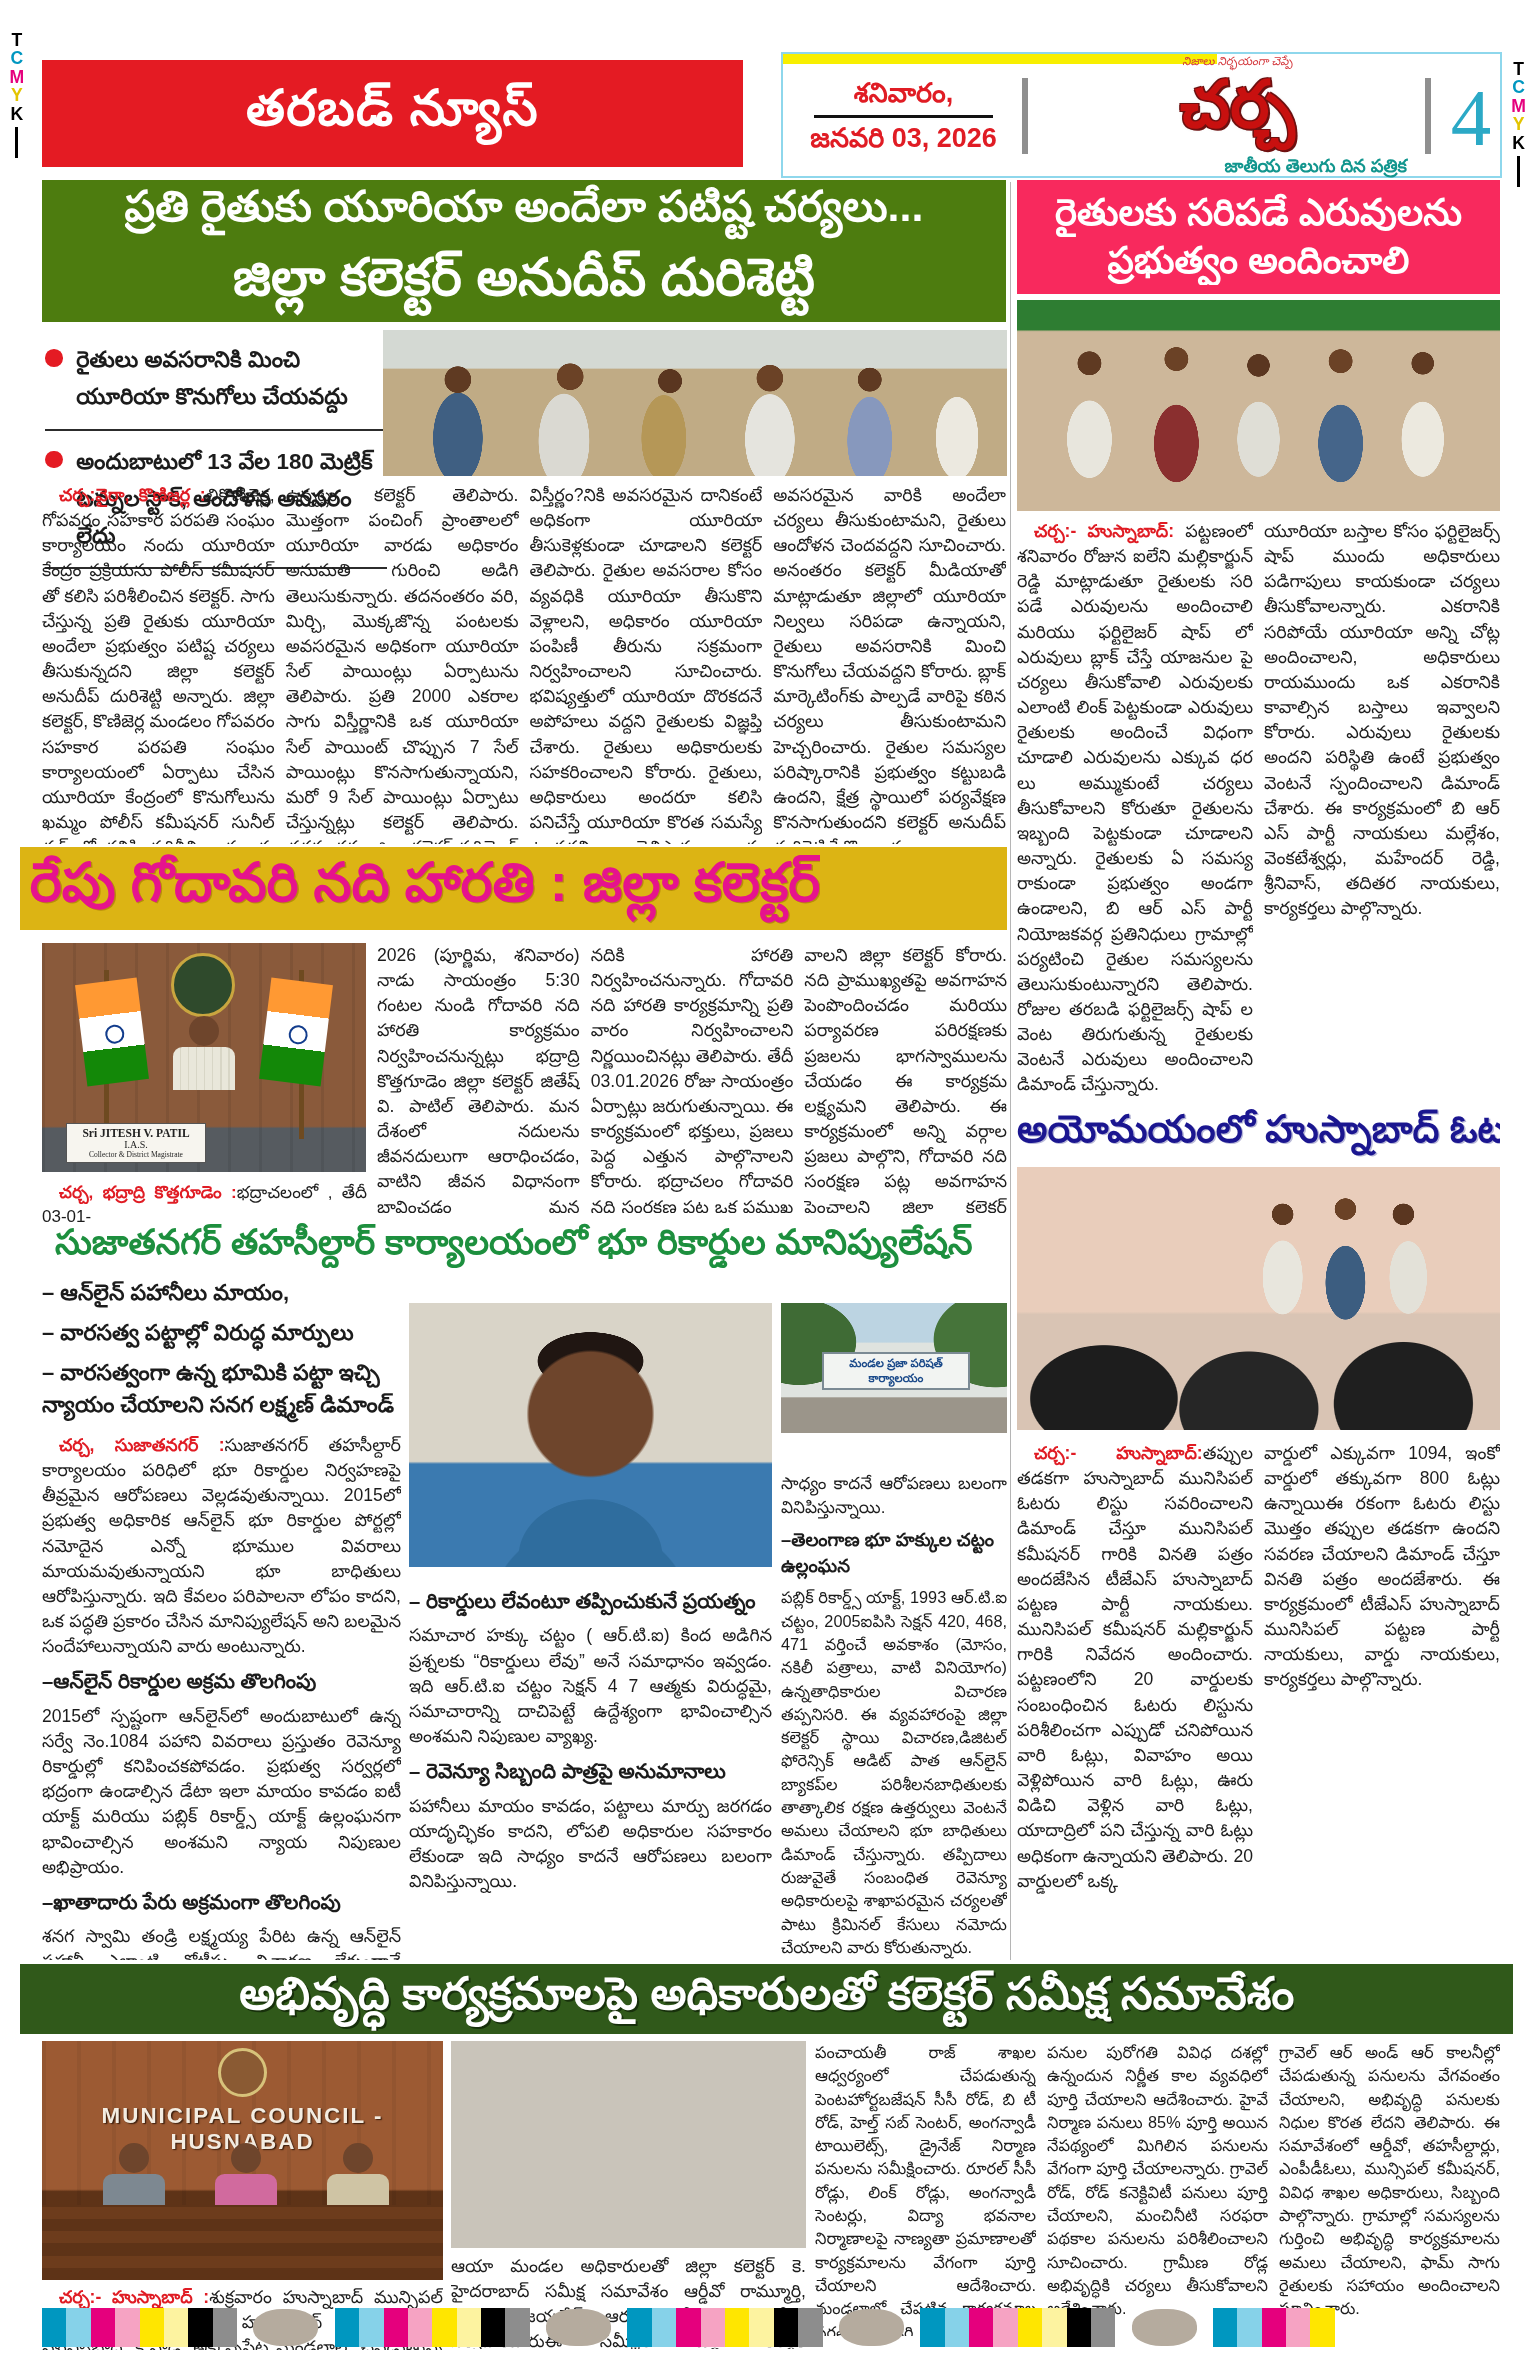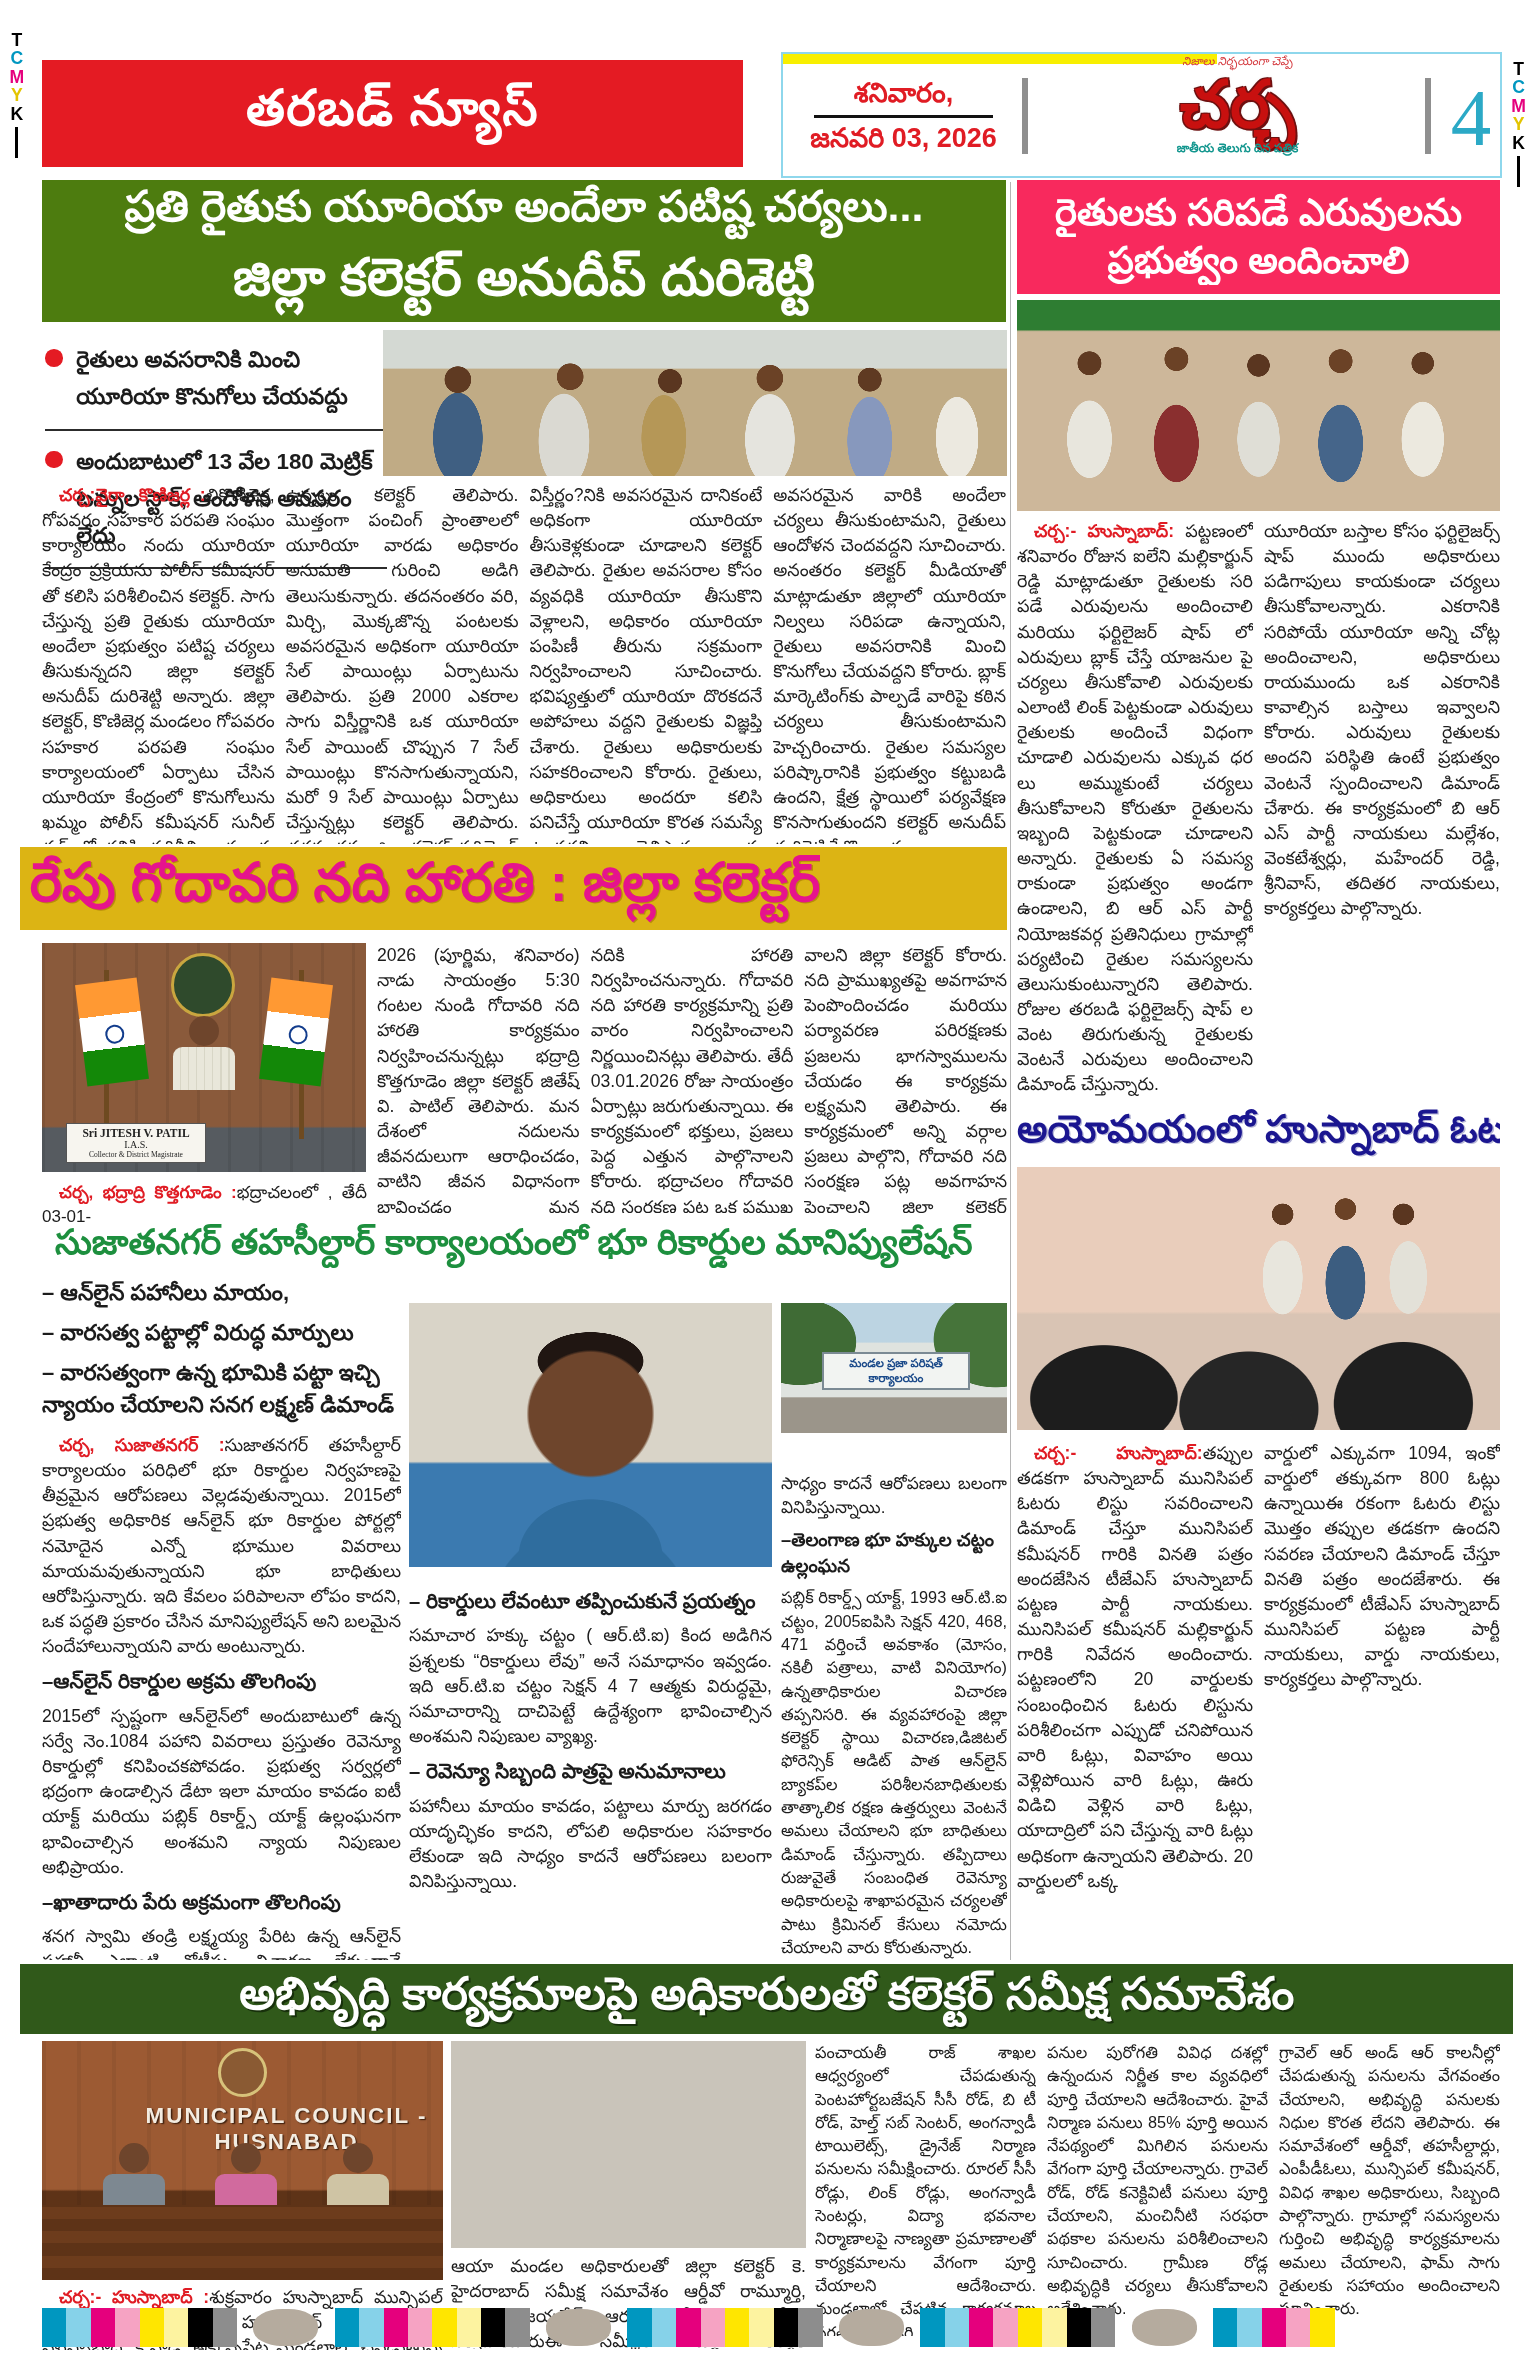--- a/index.html
+++ b/index.html
@@ -20,21 +20,21 @@
   .header-box{left:781px;top:52px;width:717px;height:122px;border:2px solid #8ed7ec;background:#fff;}
   .yellow-strip{position:absolute;left:0;top:0;width:434px;height:10.2px;background:#f8ef00;}
   .date-block{position:absolute;left:19px;top:23px;width:203px;text-align:center;}
   .date-line{color:#e01c24;font-weight:bold;font-size:27px;line-height:1.25;}
   .date-rule{height:2.7px;background:#111;margin:4.1px 12.2px;}
   .vsep{position:absolute;top:24.4px;width:6.1px;height:76px;background:#8f8f8f;}
   .masthead{position:absolute;left:285px;top:1.4px;width:339px;text-align:center;}
   .tagline-top{color:#d4373c;font-size:11.5px;font-style:italic;}
   .masthead-title{color:#c8100f;font-size:66px;font-weight:bold;line-height:1.0;
        text-shadow:2px 2px 0 #6e1010,-1.4px -1.4px 0 #6e1010,1.4px -1.4px 0 #6e1010,-1.4px 1.4px 0 #6e1010,0 0 4.1px #ddd;}
-  .tagline-bottom{color:#12968e;font-size:12px;font-weight:bold;margin-top:4px;}
+  .tagline-bottom{color:#12968e;font-size:18px;font-weight:bold;margin-top:19px;text-align:right;}
   .page-number{position:absolute;left:661px;top:17.6px;width:54px;text-align:center;
        color:#2ba9c6;font-size:81px;font-family:"Liberation Serif",serif;}
 
   
   .headline-urea{left:42px;top:180px;width:964px;height:142px;background:#4d7c0f;color:#fff;
        display:flex;flex-direction:column;align-items:center;justify-content:center;gap:5.4px;}
   .headline-urea .l1{font-size:43px;font-weight:bold;}
   .headline-urea .l2{font-size:52px;font-weight:bold;}
   .headline-fert{left:1017px;top:180px;width:483px;height:114px;background:#f8295d;color:#fff;
        display:flex;flex-direction:column;align-items:center;justify-content:center;}
@@ -300,21 +300,21 @@
   <div class="cols abs" style="left:1017px;top:1441px;width:483px;height:518px;">
     <div class="col telugu"><span class="dateline">చర్చ:-   హుస్నాబాద్:</span><span>తప్పుల తడకగా హుస్నాబాద్ మునిసిపల్ ఓటరు లిస్టు సవరించాలని డిమాండ్ చేస్తూ మునిసిపల్ కమీషనర్ గారికి వినతి పత్రం అందజేసిన టీజేఎస్ హుస్నాబాద్ పట్టణ పార్టీ నాయకులు. మునిసిపల్ కమీషనర్ మల్లికార్జున్ గారికి నివేదన అందించారు. పట్టణంలోని 20 వార్డులకు సంబంధించిన ఓటరు లిస్టును పరిశీలించగా ఎప్పుడో చనిపోయిన వారి ఓట్లు, వివాహం అయి వెళ్లిపోయిన వారి ఓట్లు, ఊరు విడిచి వెళ్లిన వారి ఓట్లు, యాదాద్రిలో పని చేస్తున్న వారి ఓట్లు అధికంగా ఉన్నాయని తెలిపారు. 20 వార్డులలో ఒక్క</span></div>
     <div class="col telugu">వార్డులో ఎక్కువగా 1094, ఇంకో వార్డులో తక్కువగా 800 ఓట్లు ఉన్నాయిఈ రకంగా ఓటరు లిస్టు మొత్తం తప్పుల తడకగా ఉందని సవరణ చేయాలని డిమాండ్ చేస్తూ వినతి పత్రం అందజేశారు. ఈ కార్యక్రమంలో టీజేఎస్ హుస్నాబాద్ మునిసిపల్ పట్టణ పార్టీ నాయకులు, వార్డు నాయకులు, కార్యకర్తలు పాల్గొన్నారు.</div>
   </div>
 
   <div class="bottom-band abs">
     <span class="nowrap">అభివృద్ధి కార్యక్రమాలపై అధికారులతో కలెక్టర్ సమీక్ష సమావేశం</span>
   </div>
   <div class="photo photo-municipal-img" style="left:42px;top:2041px;width:401px;height:239px;">
     <div class="seal" style="left:50%;top:6.8px;width:43px;height:43px;margin-left:-25px;background:#8a5a33;border-color:#d7c27a;"></div>
-    <div class="sign-text" style="top:62px;margin-left:44px;">MUNICIPAL COUNCIL - HUSNABAD</div>
+    <div class="sign-text" style="top:62px;">MUNICIPAL COUNCIL - HUSNABAD</div>
     <div class="person" style="left:61px;top:102px;">
       <div class="head"></div>
       <div class="torso" style="background:#7d8891;"></div>
     </div>
     <div class="person" style="left:173px;top:102px;">
       <div class="head"></div>
       <div class="torso" style="background:#d16a9e;"></div>
     </div>
     <div class="person" style="left:285px;top:102px;">
       <div class="head"></div>

